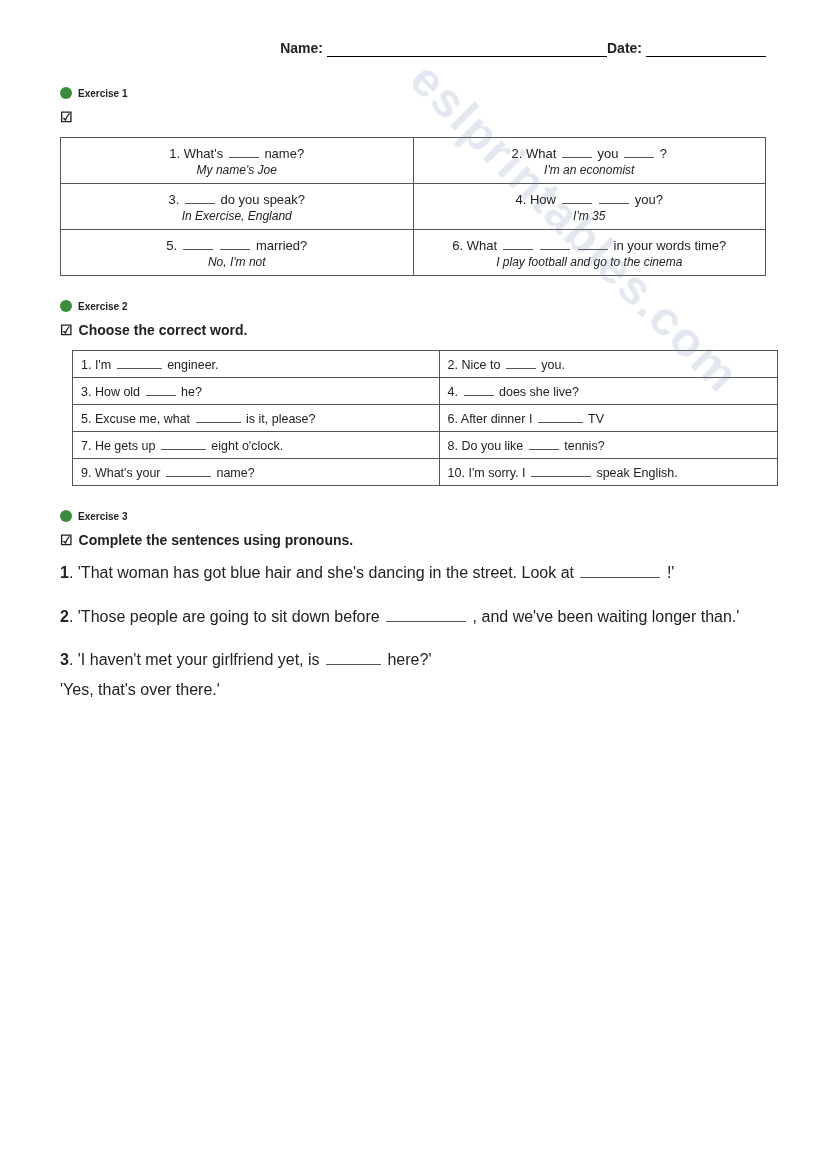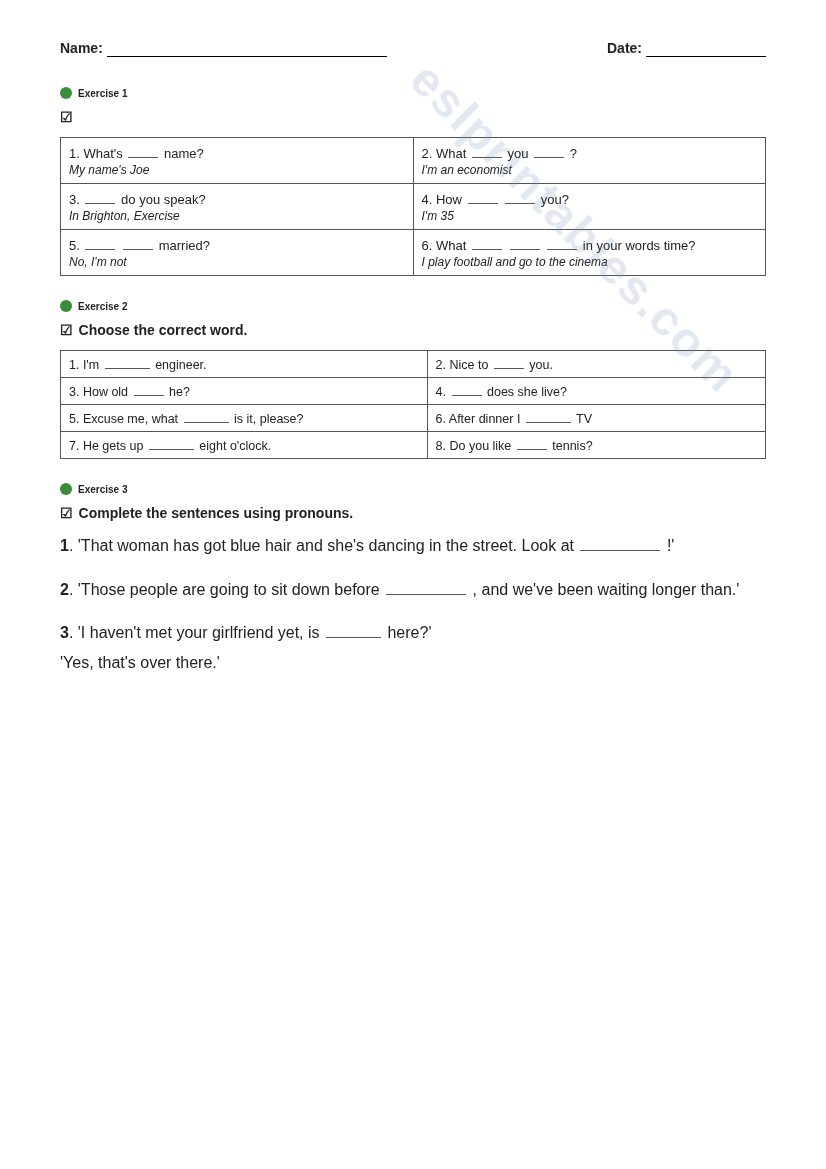--- a/index.html
+++ b/index.html
@@ -8,21 +8,21 @@
       background: #fff;
       width: 826px;
       min-height: 1169px;
       padding: 40px 60px;
       color: #222;
       font-size: 13px;
     }
 
     .header-row {
       display: flex;
-      justify-content: space-between;
+      justify-content: flex-end;
       align-items: flex-end;
       margin-bottom: 30px;
       font-weight: bold;
       font-size: 14px;
     }
     .header-row .name-field {
       border-bottom: 1px solid #000;
       width: 280px;
       display: inline-block;
       margin-left: 4px;
@@ -68,20 +68,21 @@
       border-collapse: collapse;
       width: 100%;
       margin-bottom: 24px;
       font-size: 13px;
     }
     .ex1-table td {
       border: 1px solid #555;
       padding: 6px 8px;
       vertical-align: top;
       width: 50%;
+      text-align: center;
     }
     .ex1-table .answer-line {
       display: inline-block;
       border-bottom: 1px solid #555;
       min-width: 30px;
       height: 14px;
       margin: 0 2px;
     }
     .ex1-table .italic {
       font-style: italic;
@@ -89,20 +90,21 @@
       display: block;
       margin-top: 2px;
     }
 
     
     .ex2-table {
       border-collapse: collapse;
       width: 100%;
       margin-bottom: 24px;
       font-size: 12.5px;
+      margin-left: 12px;
     }
     .ex2-table td {
       border: 1px solid #555;
       padding: 5px 8px;
       vertical-align: middle;
     }
     .ex2-table .left-col { width: 52%; }
     .ex2-table .right-col { width: 48%; }
     .blank {
       display: inline-block;
@@ -218,21 +220,21 @@
         <span class="answer-line"></span>
         <span>?</span>
         <span class="italic">I'm an economist</span>
       </td>
     </tr>
     <tr>
       <td>
         <span>3.</span>
         <span class="answer-line"></span>
         <span>do you speak?</span>
-        <span class="italic">In Brighton, Exercise</span>
+        <span class="italic">In Exercise, England</span>
       </td>
       <td>
         <span>4. How</span>
         <span class="answer-line"></span>
         <span class="answer-line"></span>
         <span>you?</span>
         <span class="italic">I'm 35</span>
       </td>
     </tr>
     <tr>
@@ -293,20 +295,28 @@
       </td>
     </tr>
     <tr>
       <td class="left-col">
         <span>7. He gets up <span class="blank"></span> eight o'clock.</span>
       </td>
       <td class="right-col">
         <span>8. Do you like <span class="blank-sm"></span> tennis?</span>
       </td>
     </tr>
+    <tr>
+      <td class="left-col">
+        <span>9. What's your <span class="blank"></span> name?</span>
+      </td>
+      <td class="right-col">
+        <span>10. I'm sorry. I <span class="blank-lg"></span> speak English.</span>
+      </td>
+    </tr>
   </tbody>
     </table>
 </div>
 
 <div class="section-gap">
   <div class="exercise-title">
     <span class="green-dot"></span>
     <span>Exercise 3</span>
   </div>
   <div class="ex3-sub-instruction">

